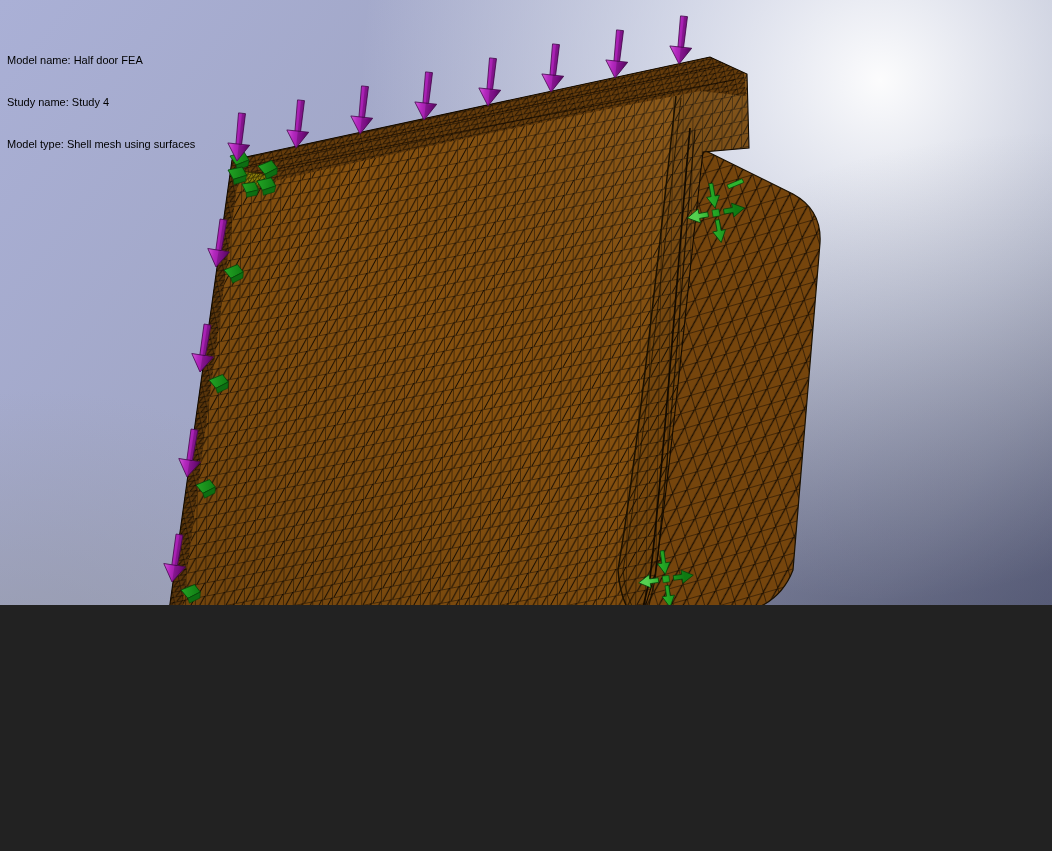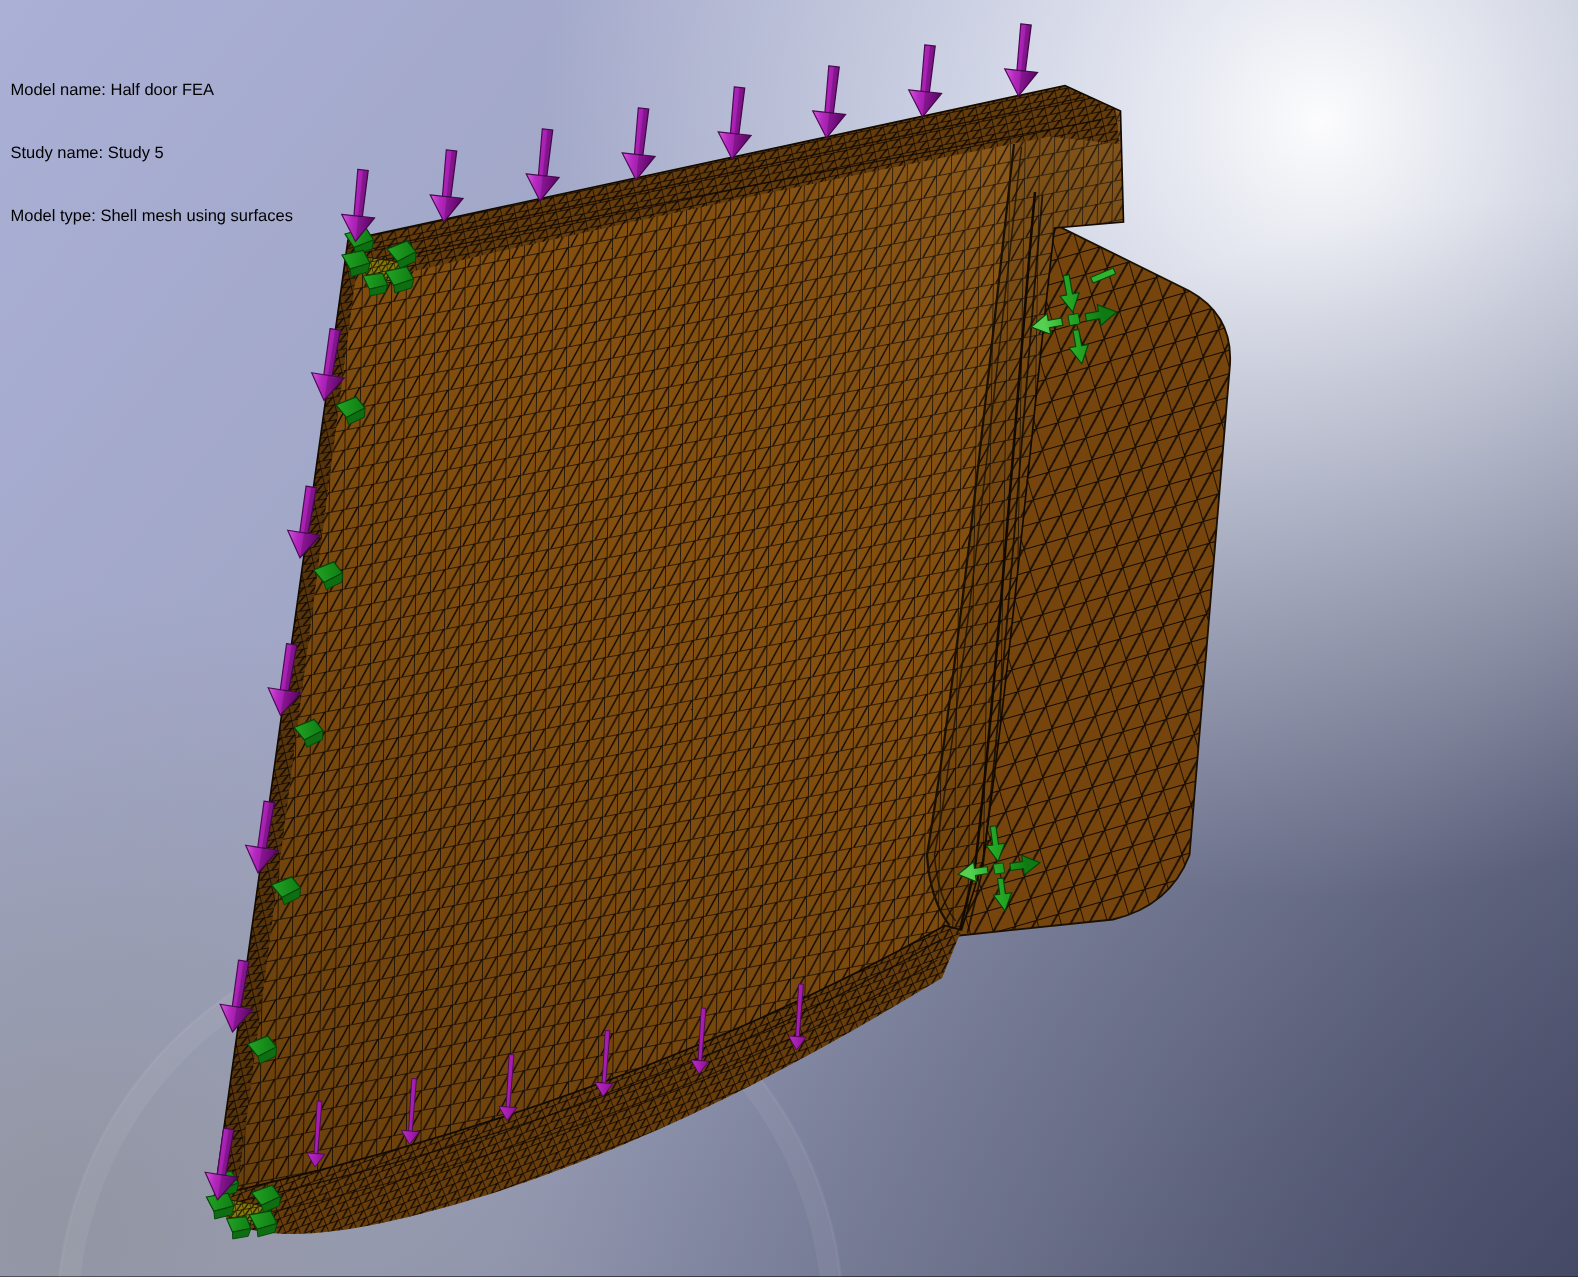--- a/index.html
+++ b/index.html
@@ -1,16 +1,16 @@
 <!DOCTYPE html>
 <html><head>
 <meta charset="utf-8">
 <style>
   html,body{margin:0;padding:0;background:#222;}
-  #stage{position:relative;width:1052px;height:851px;overflow:hidden;font-family:"Liberation Sans",sans-serif;}
+  #stage{position:relative;width:1052px;height:605px;overflow:hidden;font-family:"Liberation Sans",sans-serif;}
   #stage svg{position:absolute;left:0;top:0;}
   .info-overlay{position:absolute;left:7px;top:25px;color:#000;font-size:11px;line-height:14px;
     font-family:"Liberation Sans",sans-serif;white-space:pre;}
 </style>
 </head>
 <body>
 
 <div id="stage">
   <svg width="1052" height="851" viewBox="0 0 1052 851">
     <defs>
@@ -174,16 +174,16 @@
         <use href="#sym-load-arrow-thin" transform="translate(273,763) rotate(4) scale(1)"></use>
         <use href="#sym-load-arrow-thin" transform="translate(338,747) rotate(4) scale(1)"></use>
         <use href="#sym-load-arrow-thin" transform="translate(402,731) rotate(4) scale(1)"></use>
         <use href="#sym-load-arrow-thin" transform="translate(466,716) rotate(4) scale(1)"></use>
         <use href="#sym-load-arrow-thin" transform="translate(531,700) rotate(4) scale(1)"></use>
       </g>
   </svg>
 
   <div class="info-overlay">
     <div>Model name: Half door FEA</div>
-    <div>Study name: Study 5</div>
+    <div>Study name: Study 4</div>
     <div>Model type: Shell mesh using surfaces</div>
   </div>
 </div>
 
 </body></html>

